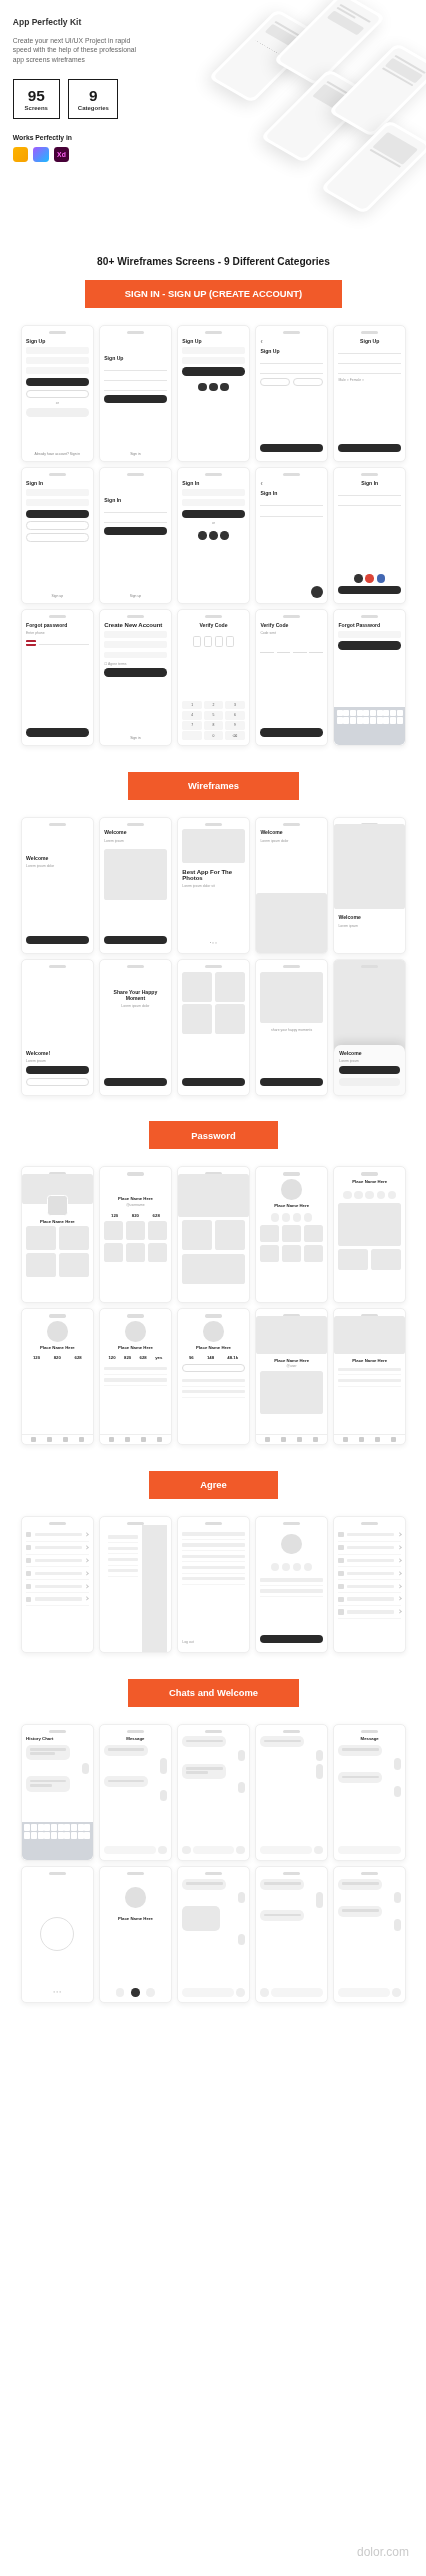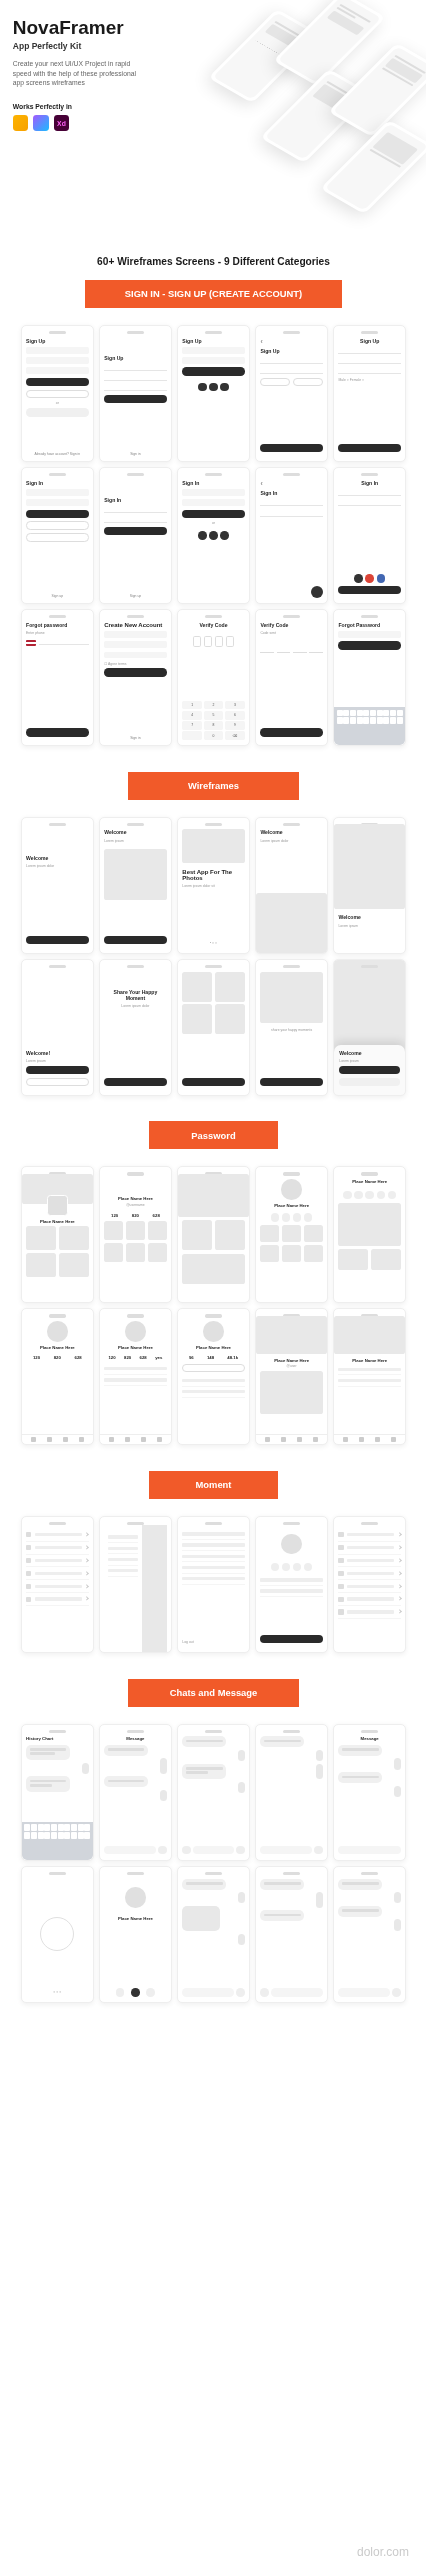--- a/index.html
+++ b/index.html
@@ -93,23 +93,32 @@
 .m-highlight { width: 8.5px; height: 8.5px; border-radius: 50%; background: #eee; }
 .m-back { font-size: 6.8px; color: #666; margin-bottom: 3.4px; }
 
 .watermark { position: fixed; bottom: 17px; right: 17px; font-size: 12px; color: rgba(150,150,150,0.5); font-weight: 400; z-index: 100; pointer-events: none; }
 </style>
 </head>
 <body>
 
 <div class="hero">
   <div class="hero-left">
-    <div class="brand">NovaFramer</div>
     <div class="subtitle">App Perfectly Kit</div>
     <div class="desc">Create your next UI/UX Project in rapid speed with the help of these professional app screens wireframes</div>
+    <div class="stats">
+      <div class="stat">
+        <div class="stat-num">95</div>
+        <div class="stat-label">Screens</div>
+      </div>
+      <div class="stat">
+        <div class="stat-num">9</div>
+        <div class="stat-label">Categories</div>
+      </div>
+    </div>
     <div class="works">Works Perfectly in</div>
     <div class="tool-icons">
       <div class="tool-icon sketch"></div>
       <div class="tool-icon figma"></div>
       <div class="tool-icon xd"></div>
     </div>
   </div>
   <div class="hero-phones">
     <div class="phone-iso p1">
         <div class="inner">
@@ -140,21 +149,21 @@
       </div>
     <div class="phone-iso p5">
         <div class="inner">
           <div class="iso-block" style="height:20.5px"></div>
           <div class="iso-line"></div>
         </div>
       </div>
   </div>
 </div>
 
-<div class="main-title">60+ Wireframes Screens - 9 Different Categories</div>
+<div class="main-title">80+ Wireframes Screens - 9 Different Categories</div>
 
 <div class="section-header w60">SIGN IN - SIGN UP (CREATE ACCOUNT)</div>
 <div class="grid">
 
   <div class="mock">
       <div class="mock-col">
         <div class="notch"></div>
         <div class="m-title">Sign Up</div>
         <div class="m-input"></div>
         <div class="m-input"></div>
@@ -708,21 +717,21 @@
         <div class="m-tabbar">
           <div class="m-tab"></div>
           <div class="m-tab"></div>
           <div class="m-tab"></div>
           <div class="m-tab"></div>
         </div>
       </div>
     </div>
 </div>
 
-<div class="section-header w30">Moment</div>
+<div class="section-header w30">Agree</div>
 <div class="grid">
   <div class="mock">
       <div class="mock-col">
         <div class="notch"></div>
         <div class="m-list-item">
           <div class="m-li-icon"></div>
           <div class="m-li-text"></div>
           <div class="m-li-chev"></div>
         </div>
         <div class="m-list-item">
@@ -851,21 +860,21 @@
         </div>
         <div class="m-list-item">
           <div class="m-li-icon"></div>
           <div class="m-li-text"></div>
           <div class="m-li-chev"></div>
         </div>
       </div>
     </div>
 </div>
 
-<div class="section-header w40">Chats and Message</div>
+<div class="section-header w40">Chats and Welcome</div>
 <div class="grid">
   <div class="mock">
       <div class="mock-col">
         <div class="notch"></div>
         <div class="m-title" style="font-size:4.3px">History Chart</div>
         <div class="m-bubble">
           <div class="m-bubble-line"></div>
           <div class="m-bubble-line" style="width:70%"></div>
         </div>
         <div class="m-bubble right">

